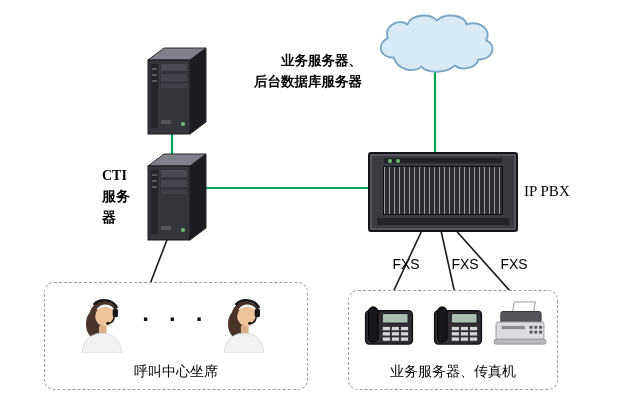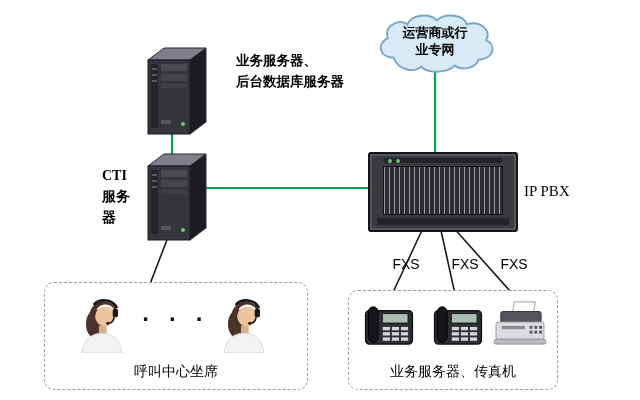--- a/index.html
+++ b/index.html
@@ -58,43 +58,39 @@
     <line class="wire-black" x1="440" y1="226" x2="457" y2="303"></line>
     <line class="wire-black" x1="452" y1="226" x2="518" y2="300"></line>
   </svg>
 
   <div class="node" style="left:372px;top:10px;width:126px;height:66px;">
     <svg class="icon-svg cloud-shape" viewBox="0 0 128 66">
       <path d="M 22,48 C 8,48 4,34 16,28 C 12,16 26,8 36,14 C 40,4 58,2 66,10
                C 74,2 94,4 96,14 C 110,10 122,20 116,30 C 128,36 122,50 108,50
                C 106,58 92,62 84,56 C 76,64 56,64 50,57 C 42,64 26,60 22,48 Z"></path>
     </svg>
-    <div class="cloud-text">
-      <div>运营商或行</div>
-      <div>业专网</div>
-    </div>
   </div>
 
   <div class="node" style="left:138px;top:42px;width:76px;height:96px;">
     <svg class="icon-svg" viewBox="0 0 76 96">
       <polygon points="10,18 26,6 68,6 52,18" fill="#80808a" stroke="#2b2b30"></polygon>
       <polygon points="52,18 68,6 68,80 52,92" fill="#1c1c21" stroke="#2b2b30"></polygon>
       <rect x="10" y="18" width="42" height="74" fill="#35353c" stroke="#191920"></rect>
       <rect x="13" y="22" width="7" height="64" fill="#24242a"></rect>
       <rect x="14" y="26" width="5" height="2" fill="#5a5a63"></rect>
       <rect x="14" y="32" width="5" height="2" fill="#5a5a63"></rect>
       <rect x="14" y="38" width="5" height="2" fill="#5a5a63"></rect>
       <rect x="23" y="22" width="26" height="7" fill="#4a4a53"></rect>
       <rect x="23" y="32" width="26" height="7" fill="#44444d"></rect>
       <rect x="23" y="42" width="26" height="4" fill="#3f3f48"></rect>
       <rect x="23" y="78" width="10" height="4" fill="#55555e"></rect>
       <circle cx="45" cy="82" r="2" fill="#6fbf73"></circle>
     </svg>
   </div>
-  <div class="node label-cn" style="left:236px;top:50px;width:160px;">
+  <div class="node label-cn" style="left:202px;top:50px;width:160px;text-align:right;">
     <div>业务服务器、</div>
     <div>后台数据库服务器</div>
   </div>
 
   <div class="node" style="left:138px;top:148px;width:76px;height:96px;">
     <svg class="icon-svg" viewBox="0 0 76 96">
       <polygon points="10,18 26,6 68,6 52,18" fill="#80808a" stroke="#2b2b30"></polygon>
       <polygon points="52,18 68,6 68,80 52,92" fill="#1c1c21" stroke="#2b2b30"></polygon>
       <rect x="10" y="18" width="42" height="74" fill="#35353c" stroke="#191920"></rect>
       <rect x="13" y="22" width="7" height="64" fill="#24242a"></rect>

